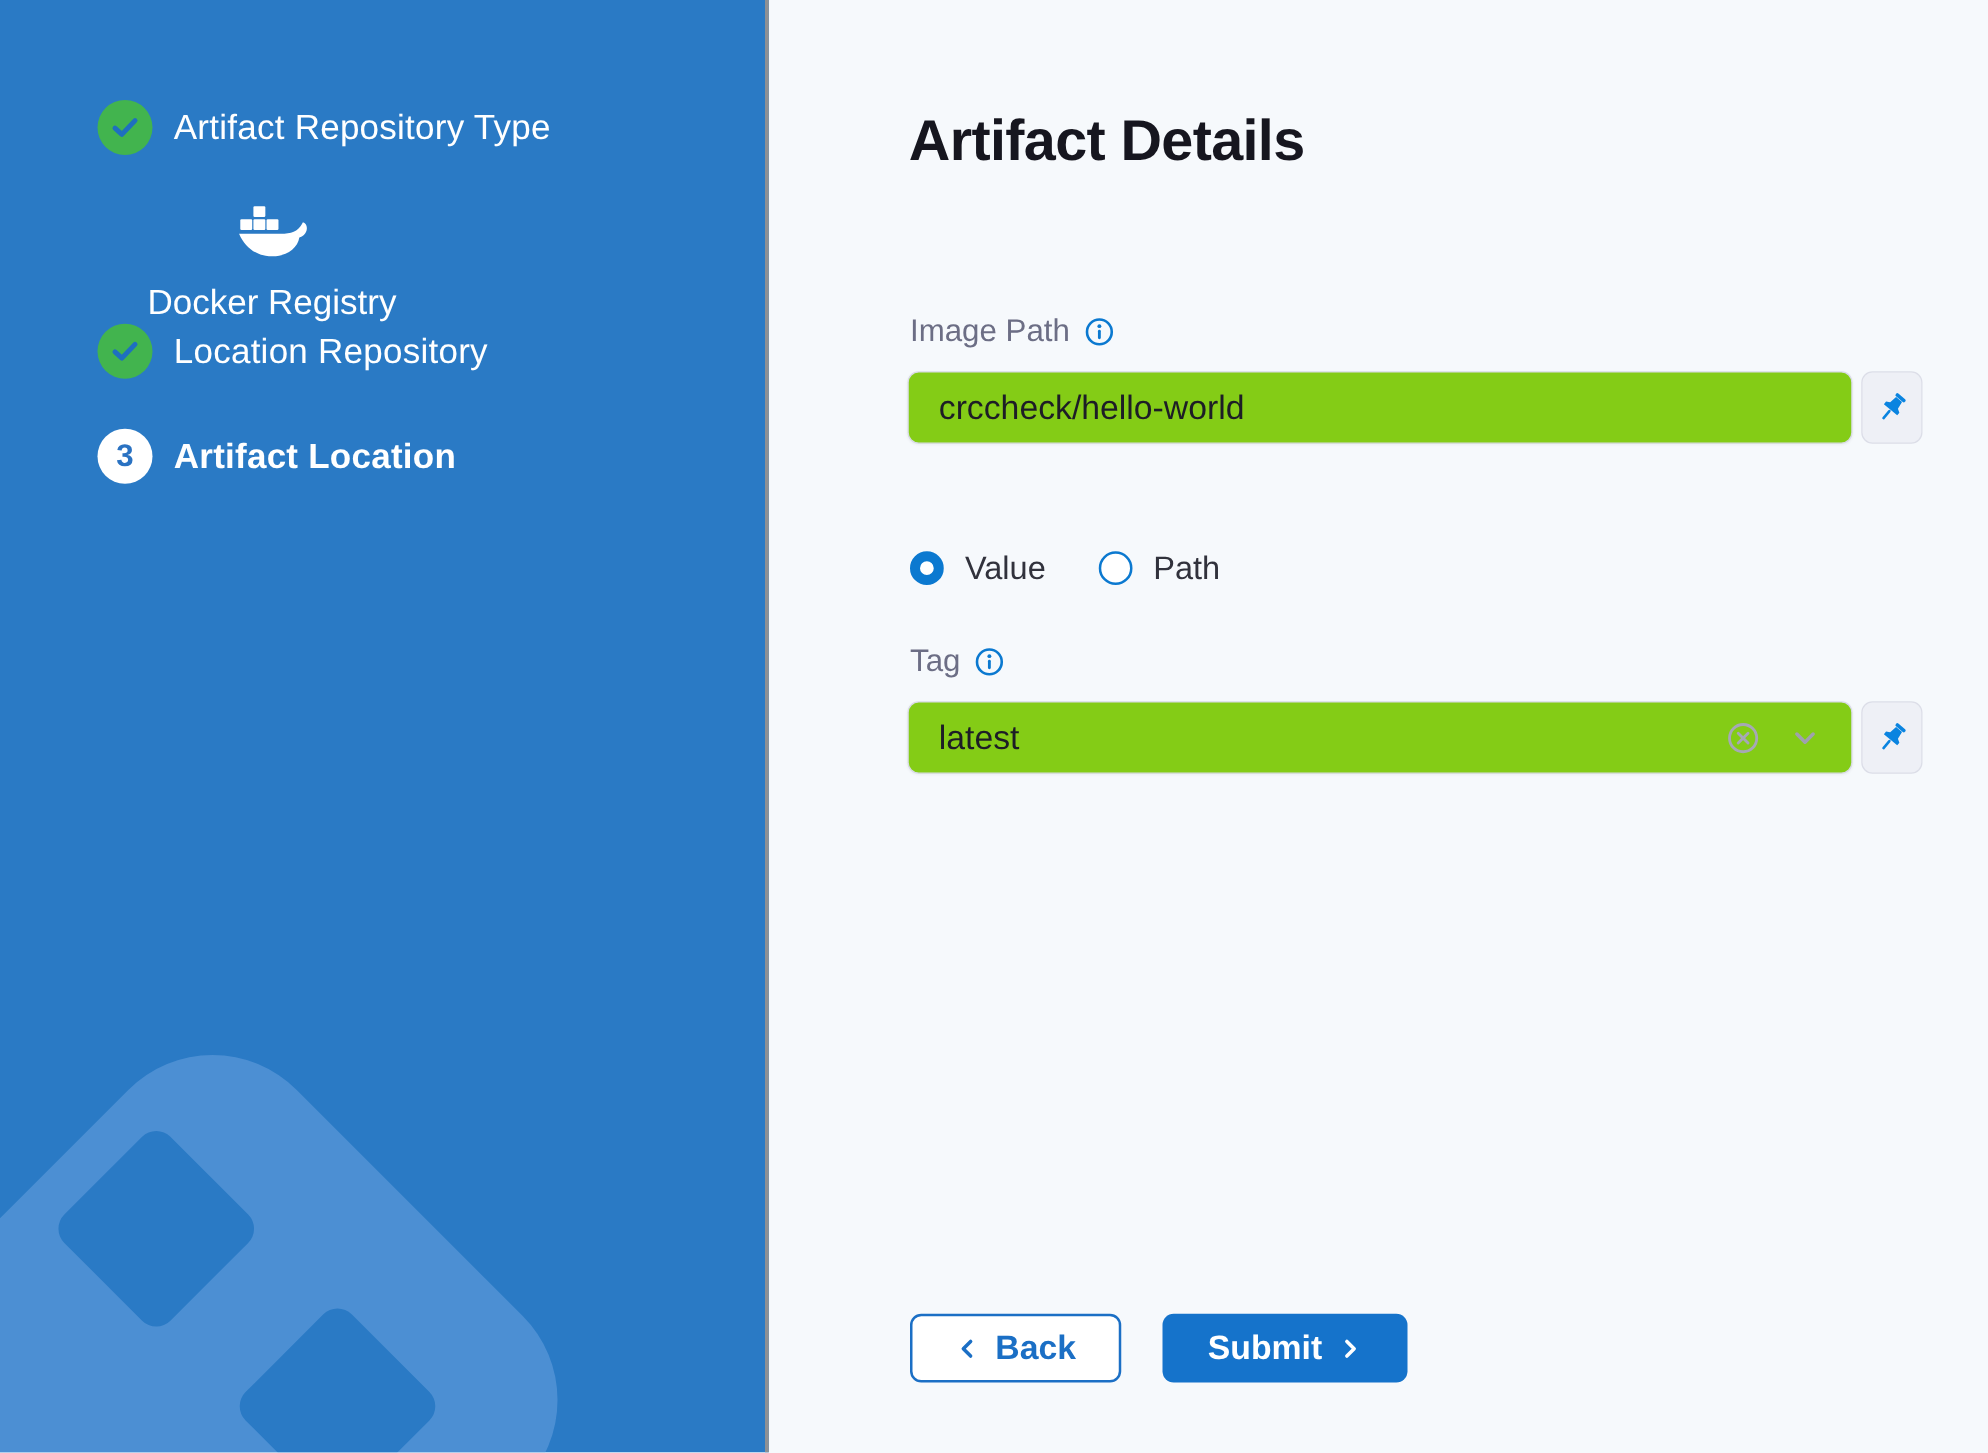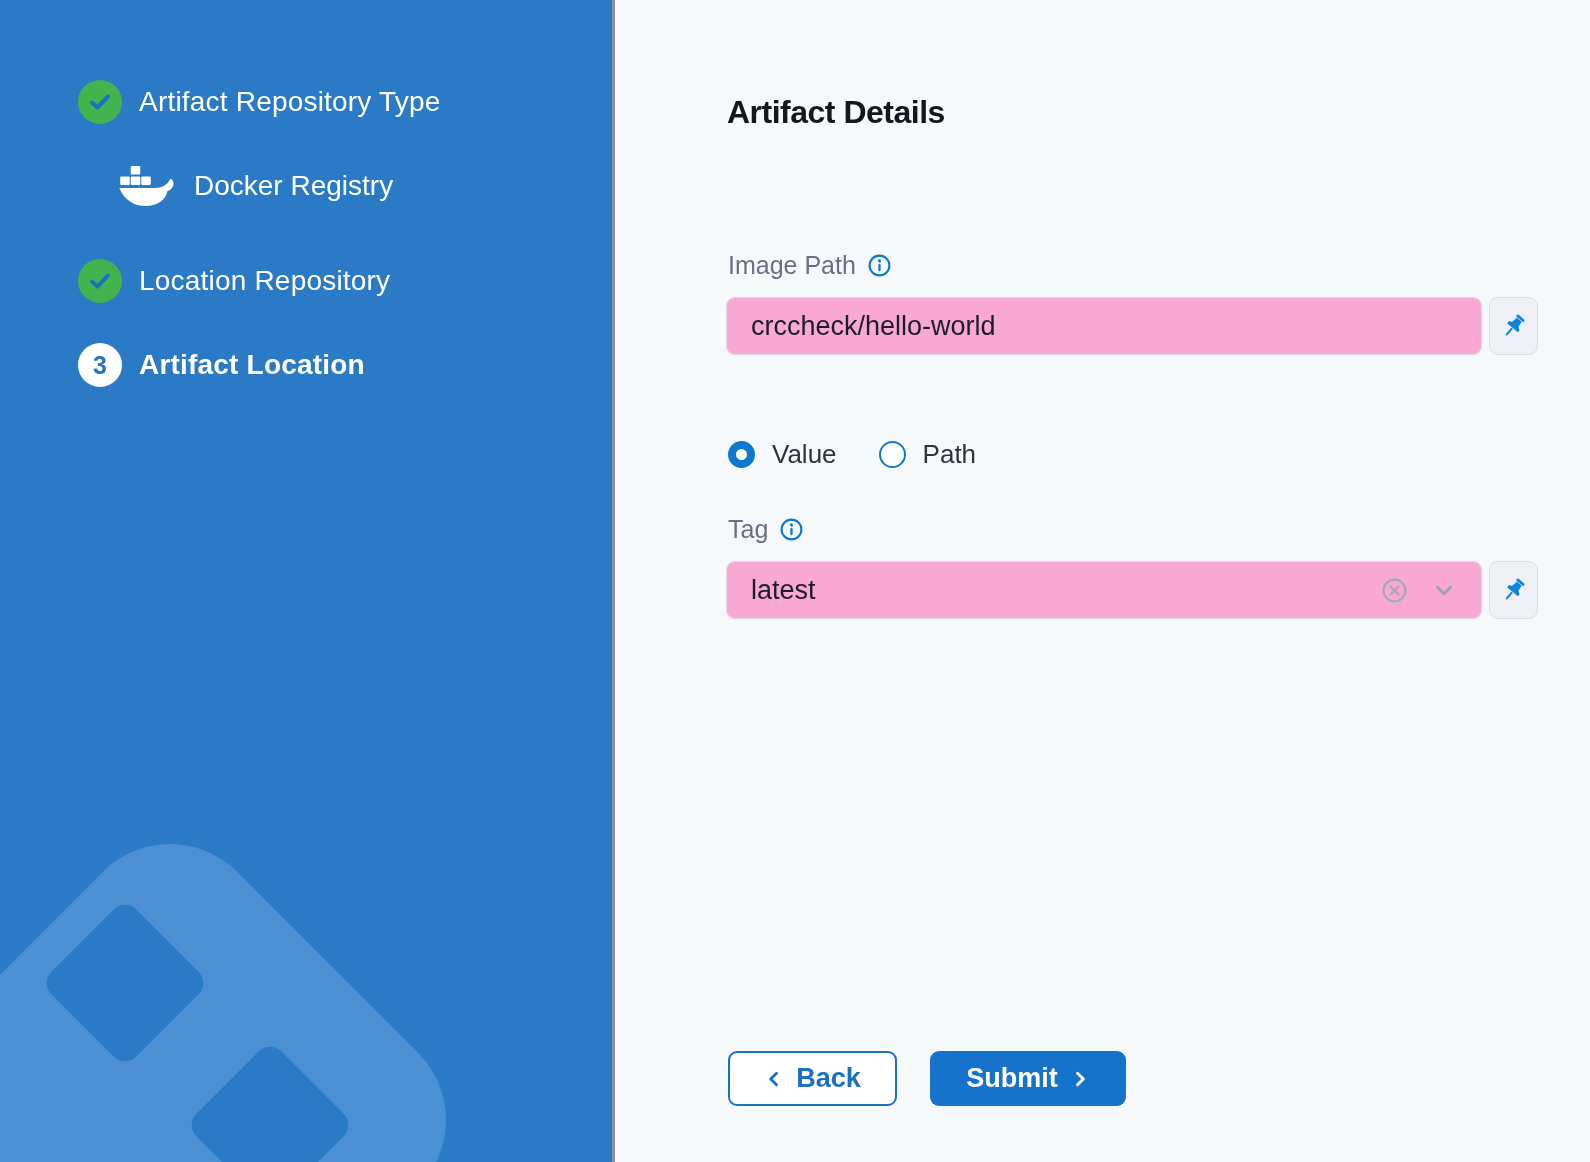--- a/index.html
+++ b/index.html
@@ -20,35 +20,35 @@
 
   .step-row { position:absolute; left:78px; display:flex; align-items:center; gap:17px; height:44px; }
   .step-circle {
     width:44px; height:44px; border-radius:50%;
     display:flex; align-items:center; justify-content:center; flex:none;
   }
   .step-circle.done { background:#42b44e; }
   .step-circle.active { background:#ffffff; color:#2a72c2; font-weight:bold; font-size:25px; }
   .step-label { color:#ffffff; font-size:28px; letter-spacing:.2px; }
   .step-label.active { font-weight:bold; }
-  .substep-row { position:absolute; left:118px; display:flex; align-items:center; gap:20px; height:44px; }
+  .substep-row { position:absolute; left:118px; display:flex; align-items:center; gap:20px; height:44px;flex-direction:column; }
   .substep-label { color:#ffffff; font-size:28px; }
 
   
   .main { position:absolute; left:618px; top:0; width:972px; height:1162px; }
   .page-title {
     position:absolute; left:109px; top:84px;
-    font-size:32px; line-height:56px; font-weight:800; color:#16161f; letter-spacing:-.5px;
+    font-size:46px; line-height:56px; font-weight:800; color:#16161f; letter-spacing:-.5px;
   }
   .field-label-row { position:absolute; left:110px; display:flex; align-items:center; gap:11px; }
   .field-label { font-size:25px; color:#6c6e85; }
 
   .input-row { position:absolute; left:108px; display:flex; gap:7px; }
   .input-wrap {
-    width:756px; height:58px; background:#f9a8d4;
+    width:756px; height:58px; background:#84cc16;
     border:1px solid #d9dbe5; border-radius:9px;
     display:flex; align-items:center; padding:0 24px;
     box-shadow:0 1px 2px rgba(40,41,61,.05); gap:22px;
   }
   .input-wrap input {
     flex:1; min-width:0; border:none; outline:none; background:transparent;
     font-family:inherit; font-size:27px; color:#1d1d26;
   }
   .icon-btn { cursor:pointer; display:flex; align-items:center; flex:none; }
   .pin-btn {

